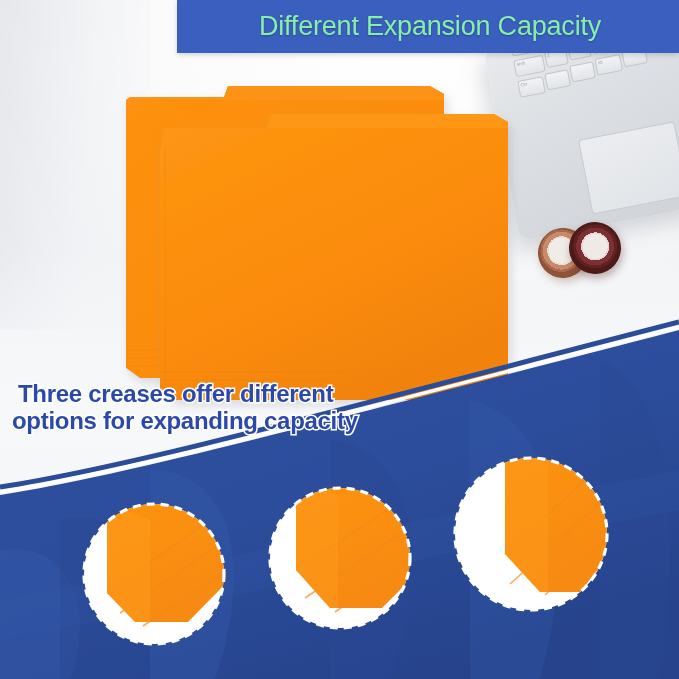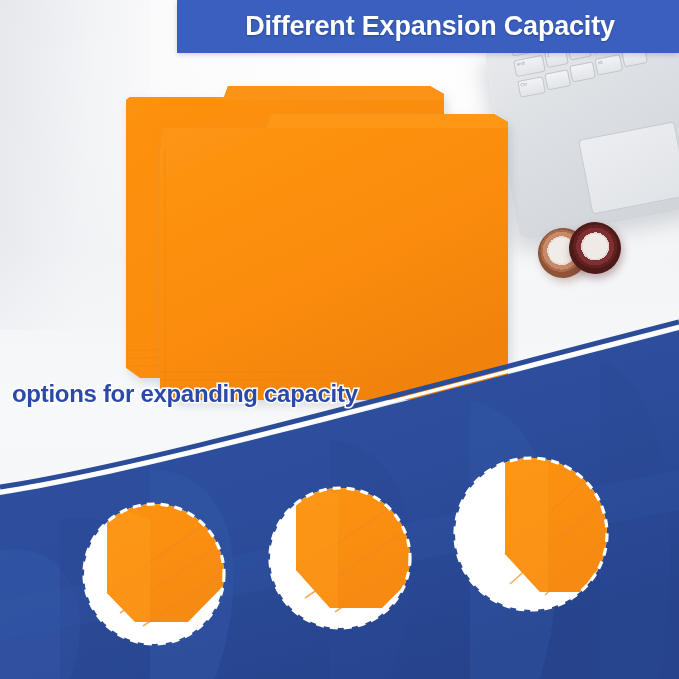--- a/index.html
+++ b/index.html
@@ -28,21 +28,21 @@
 
   
   .banner{
     position:absolute;left:177px;top:0;width:502px;height:53px;
     background:var(--banner);
     display:flex;align-items:center;justify-content:center;
     box-shadow:0 2px 5px rgba(0,0,0,.16);
     z-index:40;
   }
   .banner-title{
-    color:#ffffff;font-size:27px;font-weight:bold;letter-spacing:-0.2px;
+    color:#86efac;font-size:27px;font-weight:normal;letter-spacing:-0.2px;
     white-space:nowrap;line-height:1;margin-left:4px;
     text-shadow:0 1px 2px rgba(0,0,0,.25);
     text-align:right;
   }
 
   
   .laptop{position:absolute;left:500px;top:28px;width:210px;height:200px;z-index:12;}
   .lt-body{
     position:absolute;left:0;top:0;width:210px;height:195px;
     background:linear-gradient(160deg,#e8eaec 0%,#dcdfe3 40%,#cfd3d8 100%);
@@ -252,20 +252,21 @@
         <path d="M505,554 L615,452" stroke="#ef8a1c" stroke-width="1.6" opacity=".7" fill="none"></path>
         <path d="M510,584 L615,490" stroke="#ef8a1c" stroke-width="1.6" opacity=".7" fill="none"></path>
         <path d="M545,595 L615,530" stroke="#ef8a1c" stroke-width="1.6" opacity=".7" fill="none"></path>
         <path d="M505,452 L505,554 L540,592 L548,592 L548,452 Z" fill="#fe9a1c" opacity=".5"></path>
       </g>
       <circle cx="531" cy="534" r="76" fill="none" stroke="#ffffff" stroke-width="3.2" stroke-dasharray="8 6"></circle>
     </g>
   </svg>
 
   <div class="headline">
+    <span class="l1">Three creases offer different</span>
     <span class="l2">options for expanding capacity</span>
   </div>
 
   <div class="banner">
     <span class="banner-title">Different Expansion Capacity</span>
   </div>
 
 </div>
 
 </body></html>

